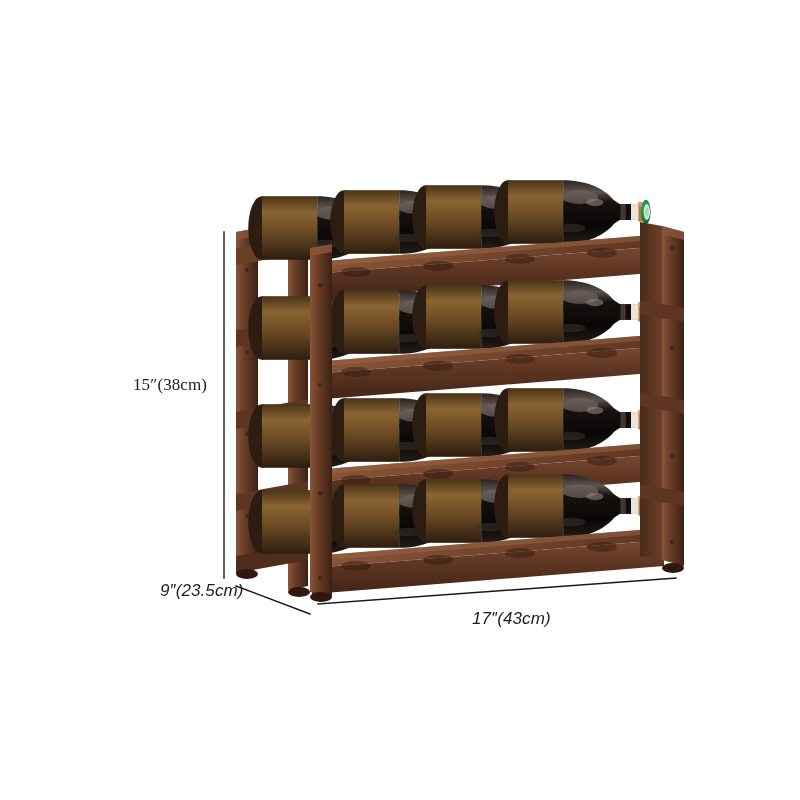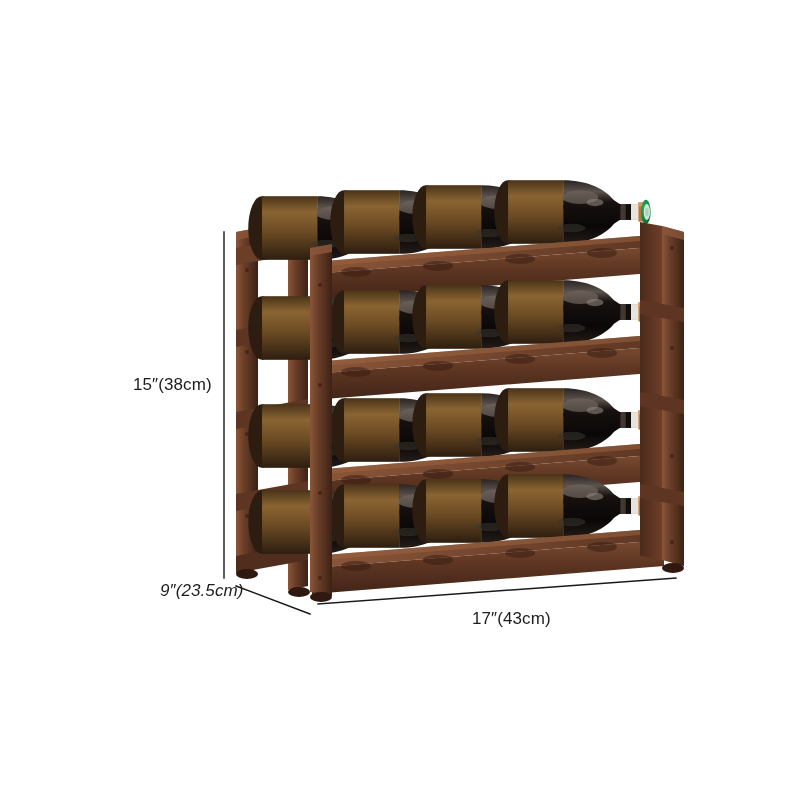--- a/index.html
+++ b/index.html
@@ -13,23 +13,23 @@
   #stage{position:absolute;inset:0;}
 
   .dim-label{
     position:absolute;
     color:#1d1d1d;
     font-size:17px;
     letter-spacing:.1px;
     white-space:nowrap;
     font-family:"Liberation Sans", sans-serif;
   }
-  #label-height{left:133px;top:375px;}
+  #label-height{left:133px;top:375px;font-family:Liberation Serif, serif;}
   #label-depth {left:160px;top:581px;font-style:italic;}
-  #label-width {left:472px;top:609px;}
+  #label-width {left:472px;top:609px;font-style:italic;}
 
   svg.overlay{position:absolute;left:0;top:0;width:800px;height:800px;pointer-events:none;}
 </style>
 </head>
 <body>
 
 <div id="stage">
 
   <svg class="overlay" viewBox="0 0 800 800">
     <defs>

